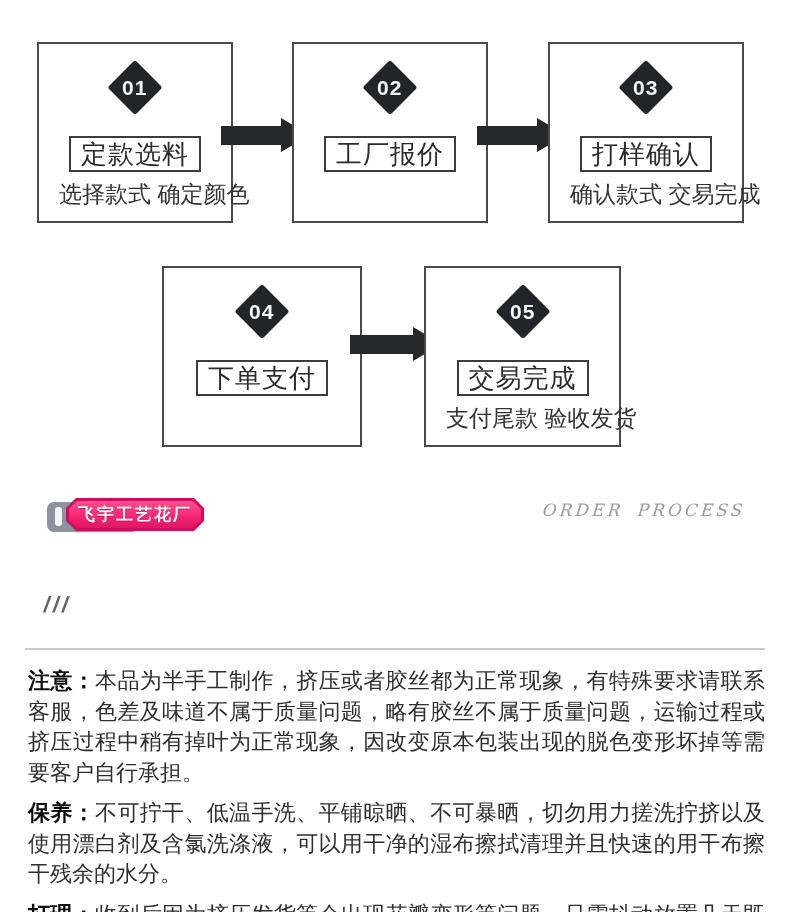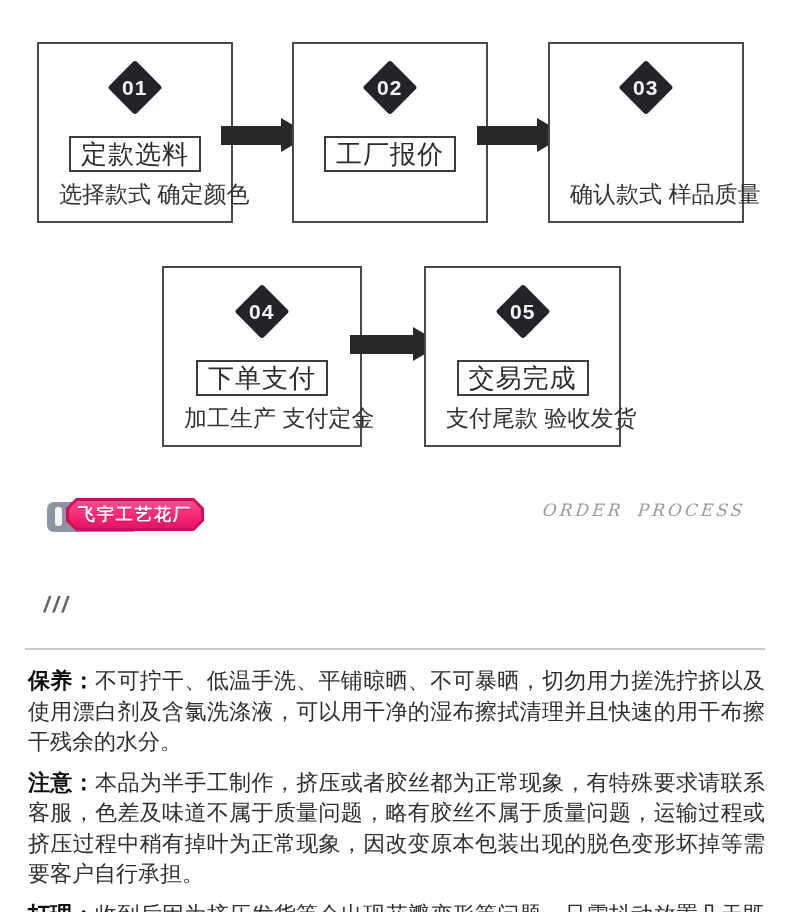--- a/index.html
+++ b/index.html
@@ -221,29 +221,29 @@
 
   <div class="arrow arrow--2">
     <div class="shaft"></div>
     <div class="head"></div>
   </div>
 
   <div class="step step--3">
     <div class="diamond">
       <span>03</span>
     </div>
-    <div class="step-subtitle">确认款式 样品质量</div>
+    <div class="step-label">打样确认</div>
+    <div class="step-subtitle">确认款式 交易完成</div>
   </div>
 
   <div class="step step--4">
     <div class="diamond">
       <span>04</span>
     </div>
     <div class="step-label">下单支付</div>
-    <div class="step-subtitle">加工生产 支付定金</div>
   </div>
 
   <div class="arrow arrow--3">
     <div class="shaft"></div>
     <div class="head"></div>
   </div>
 
   <div class="step step--5">
     <div class="diamond">
       <span>05</span>
@@ -260,18 +260,18 @@
       <span>飞宇工艺花厂</span>
     </div>
   </div>
   <div class="order-process">ORDER PROCESS</div>
 
   <div class="slashes">///</div>
 
   <div class="divider"></div>
 
   <div class="notes">
+    <p class="note"><span class="note-label">注意：</span><span>本品为半手工制作，挤压或者胶丝都为正常现象，有特殊要求请联系客服，色差及味道不属于质量问题，略有胶丝不属于质量问题，运输过程或挤压过程中稍有掉叶为正常现象，因改变原本包装出现的脱色变形坏掉等需要客户自行承担。</span></p>
     <p class="note"><span class="note-label">保养：</span><span>不可拧干、低温手洗、平铺晾晒、不可暴晒，切勿用力搓洗拧挤以及使用漂白剂及含氯洗涤液，可以用干净的湿布擦拭清理并且快速的用干布擦干残余的水分。</span></p>
-    <p class="note"><span class="note-label">注意：</span><span>本品为半手工制作，挤压或者胶丝都为正常现象，有特殊要求请联系客服，色差及味道不属于质量问题，略有胶丝不属于质量问题，运输过程或挤压过程中稍有掉叶为正常现象，因改变原本包装出现的脱色变形坏掉等需要客户自行承担。</span></p>
     <p class="note"><span class="note-label">打理：</span><span>收到后因为挤压发货等会出现花瓣变形等问题，只需抖动放置几天既可恢复，或者用热风机吹风，将其捋顺便可，不属于质量问题。</span></p>
   </div>
 
 </div>
 
 </body></html>

